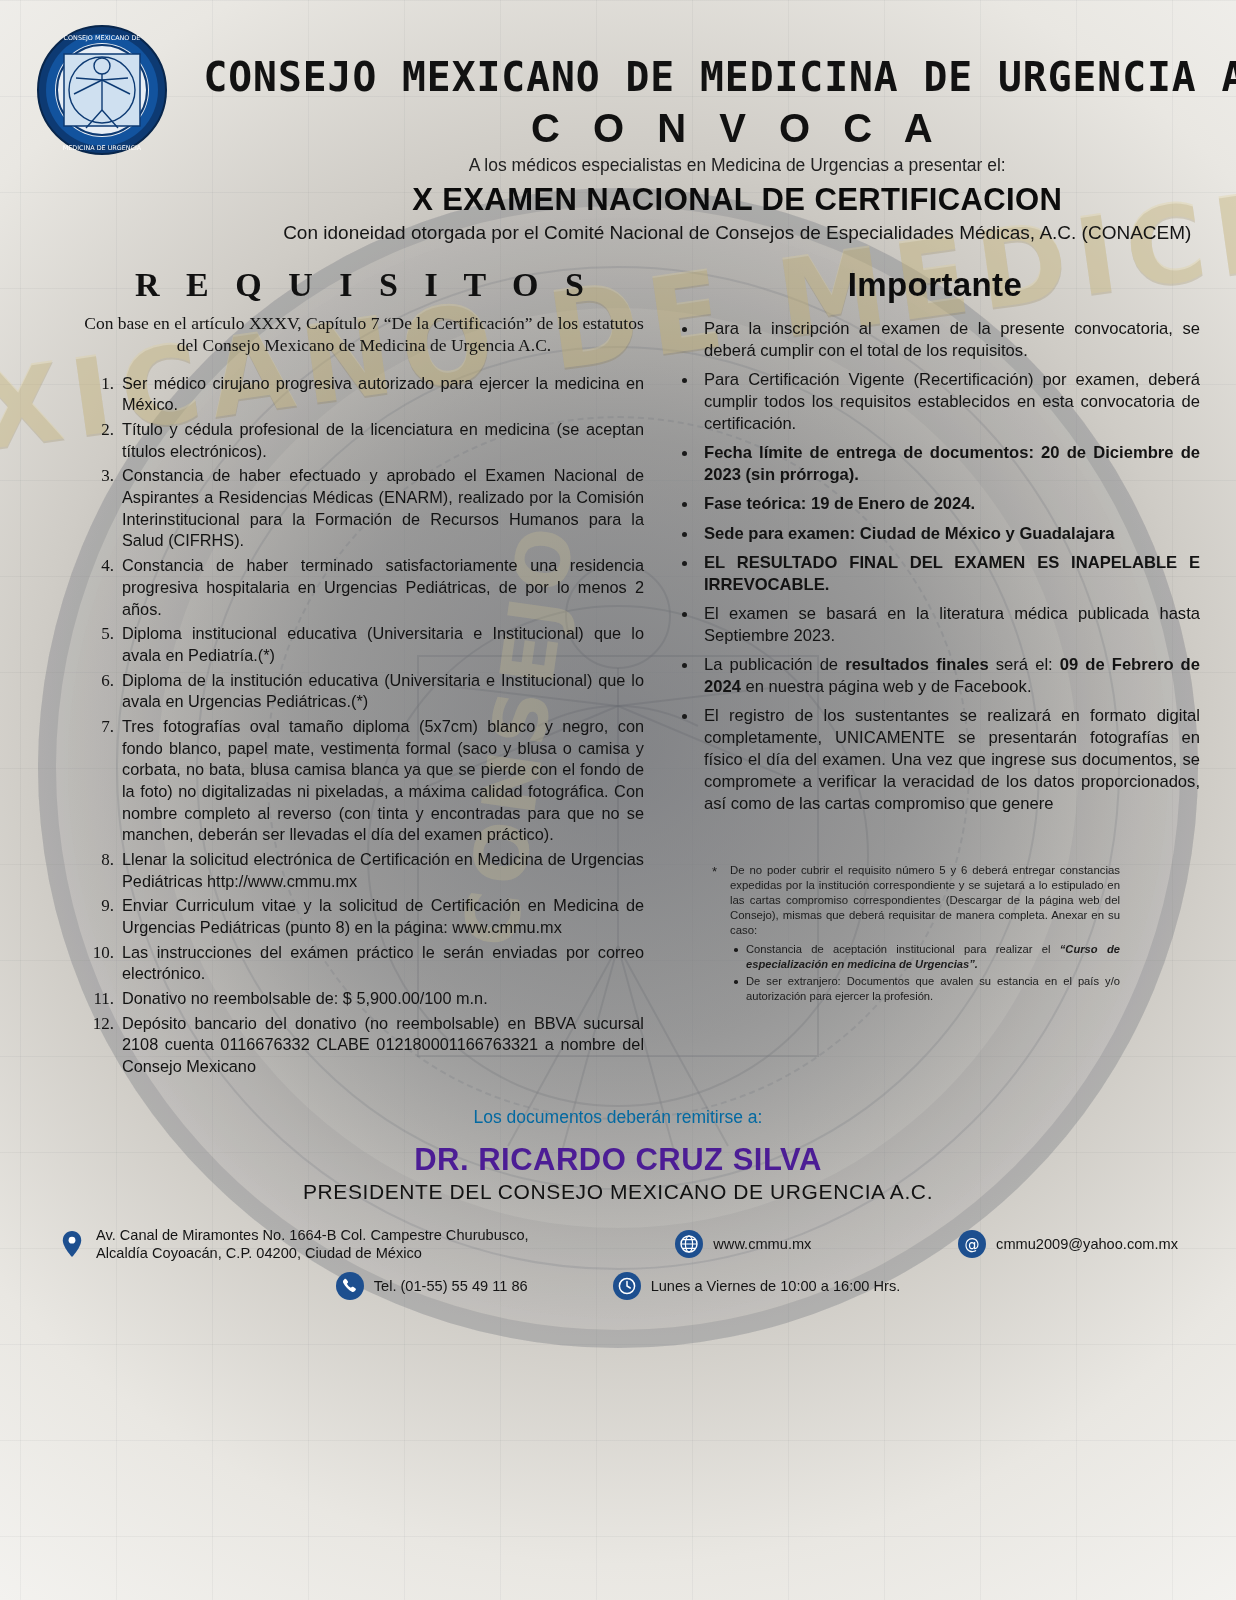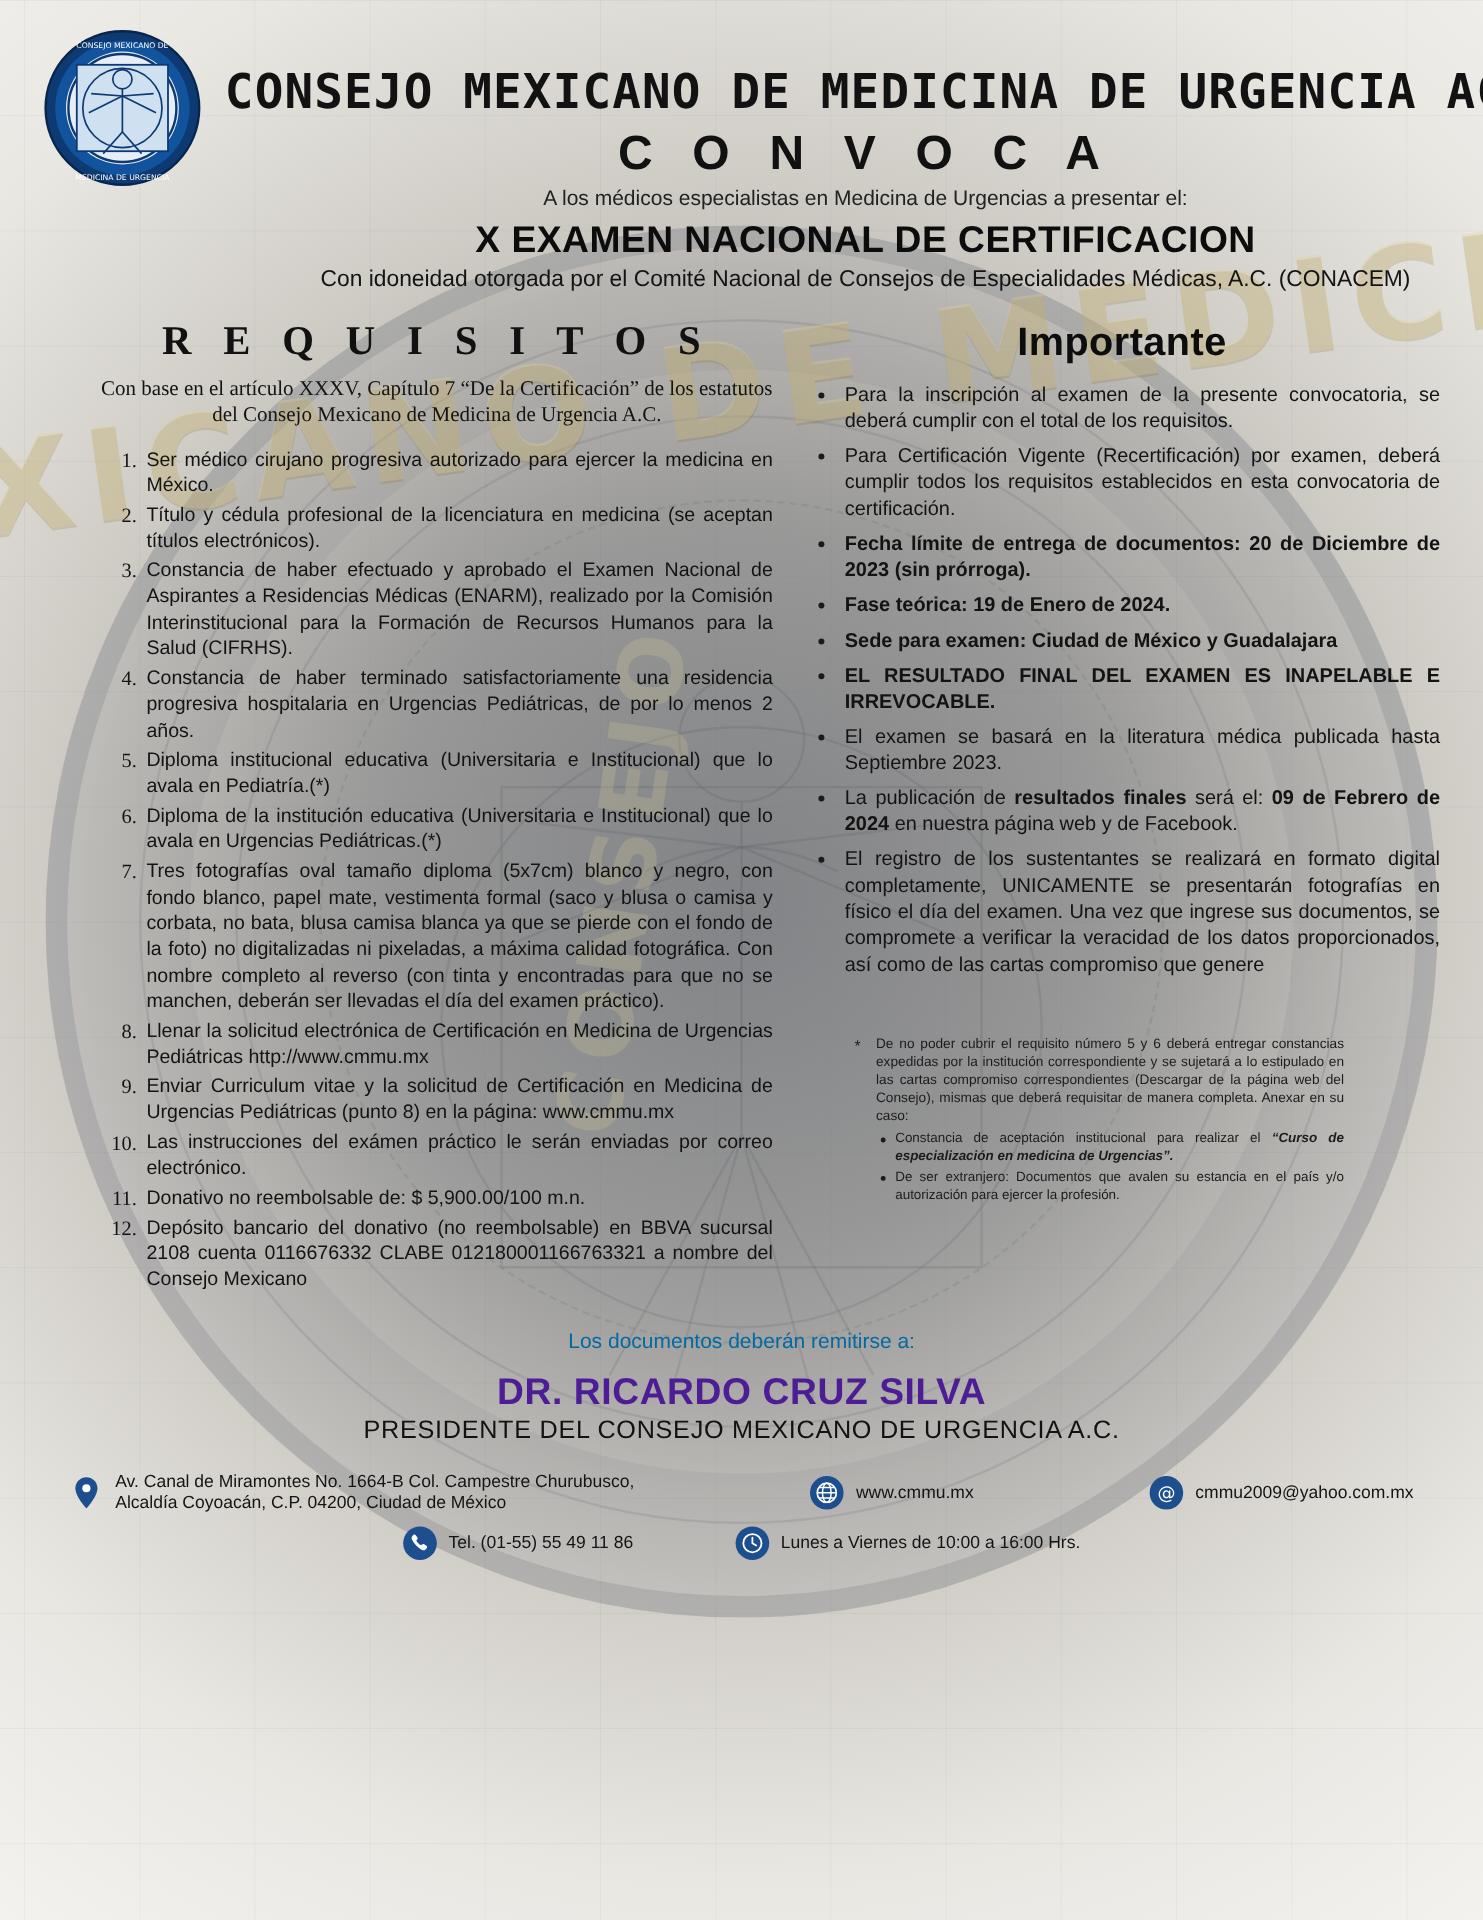--- a/index.html
+++ b/index.html
@@ -106,21 +106,21 @@
     width: 1236px;
     height: 1600px;
     box-sizing: border-box;
     padding: 18px 36px 10px 36px;
   }
 
   
   .header {
     display: flex;
     align-items: flex-start;
-    gap: 14px;
+    gap: 30px;
   }
   .logo {
     width: 132px;
     height: 132px;
     flex: 0 0 132px;
     margin-top: 6px;
     position: relative;
   }
   .header-text {
     flex: 1 1 auto;

